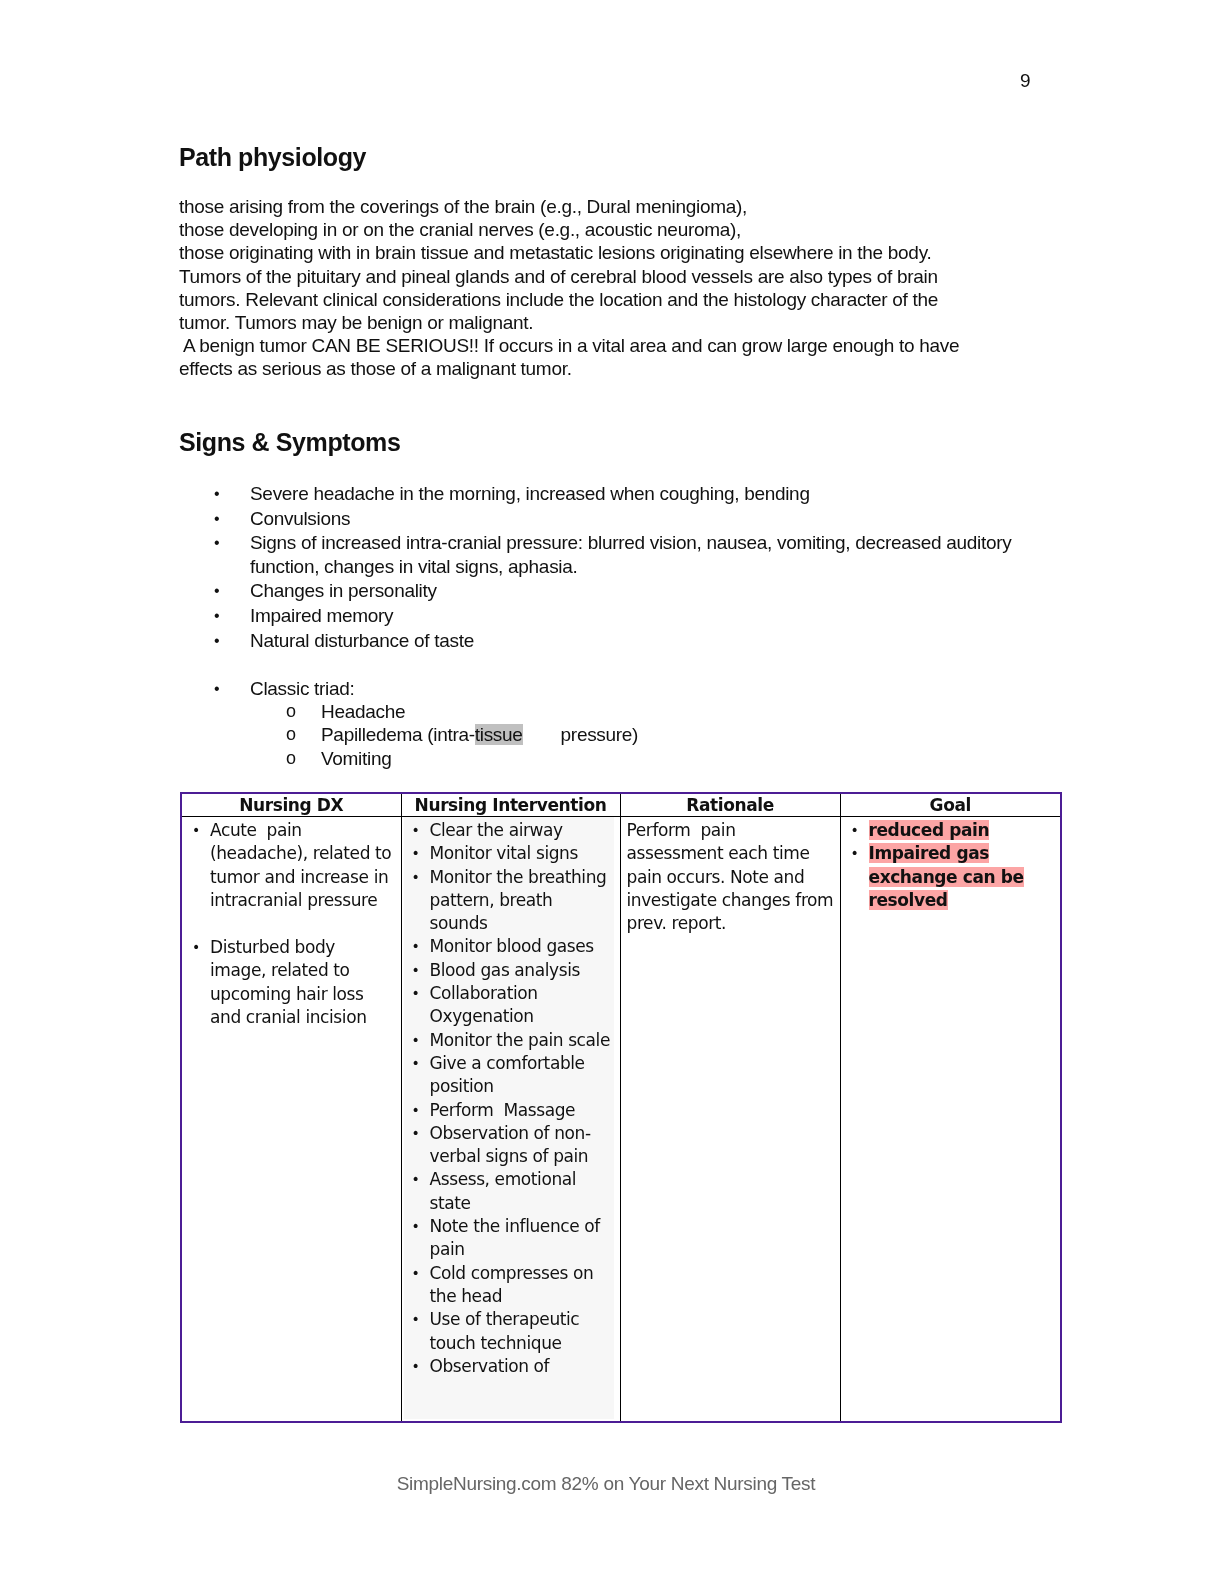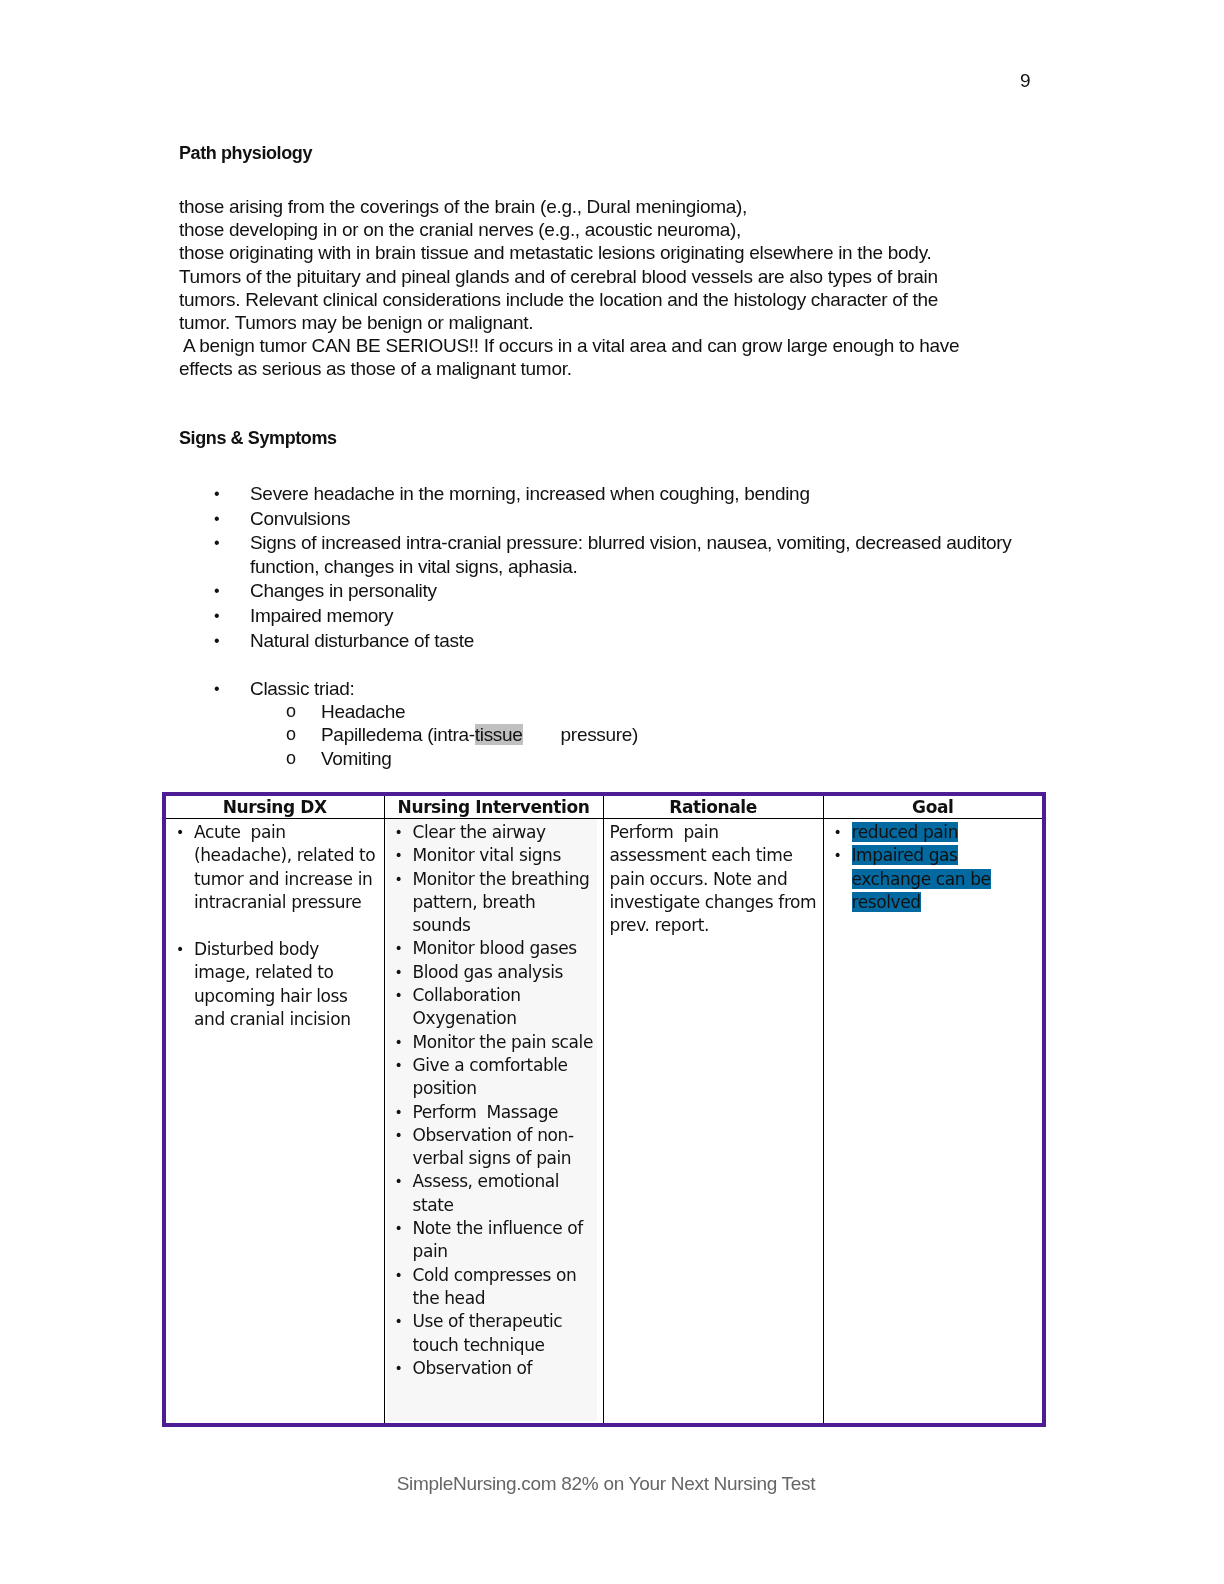--- a/index.html
+++ b/index.html
@@ -2,45 +2,45 @@
 <html><head>
 <meta charset="utf-8">
 <style>
   html, body { margin: 0; padding: 0; background: #ffffff; }
   body { width: 1224px; height: 1584px; position: relative; overflow: hidden;
          font-family: "Liberation Sans", sans-serif; color: #111; }
   .page-number { position: absolute; left: 1020px; top: 70px; font-size: 19px;
                  font-family: "Liberation Sans", sans-serif; }
   .text { font-family: "Liberation Sans Narrow", "Liberation Sans", sans-serif; font-size: 19px;
           letter-spacing: -0.3px; }
-  .heading { position: absolute; left: 179px; font-weight: bold; font-size: 18px;
+  .heading { position: absolute; left: 179px; font-weight: bold; font-size: 25px;
              font-family: "Liberation Sans", sans-serif; letter-spacing: -0.4px; }
   .para { position: absolute; left: 179px; width: 840px; line-height: 23.2px; }
   .para div { white-space: nowrap; }
   .indent { padding-left: 71px; }
   .list { position: absolute; left: 179px; width: 840px; margin: 0; padding: 0; list-style: none; }
   .list li { position: relative; padding-left: 71px; line-height: 23.2px; margin-bottom: 1.5px; }
   .list li .bullet { position: absolute; left: 35px; top: 0; font-size: 16px; }
   .sublist { position: absolute; left: 179px; margin: 0; padding: 0; list-style: none; }
   .sublist li { position: relative; padding-left: 142px; line-height: 23.4px; }
   .sublist li .bullet { position: absolute; left: 107px; top: 0; font-size: 18px; }
   .hl { background: #c0c0c0; }
 
-  table.care { position: absolute; left: 162px; top: 792px; width: 880px; border-collapse: collapse;
-               border: 4px solid #4c1d95; table-layout: fixed; padding-left: 44px; }
+  table.care { position: absolute; left: 180px; top: 792px; width: 880px; border-collapse: collapse;
+               border: 2px solid #4c1d95; table-layout: fixed; padding-left: 44px; }
   table.care th, table.care td { border: 1.5px solid #000; vertical-align: top;
                font-family: "DejaVu Sans", sans-serif; font-size: 17px; letter-spacing: -0.4px; }
   table.care th { font-weight: bold; text-align: center; height: 22px; padding: 0; line-height: 22px; }
   table.care td { height: 602px; padding: 2px 6px 0 6px; line-height: 23.3px; }
   .cell-list { margin: 0; padding: 0; list-style: none; }
   .cell-list li { position: relative; padding-left: 22px; }
   .cell-list li .b { position: absolute; left: 4px; top: 0; font-size: 14px; }
   .gap { height: 24px; }
   td.shade-col .inner { background: #f7f7f7; margin: -2px 0 0 -4px; padding: 2px 0 0 4px; height: 600px; overflow: hidden; }
-  td.goal .cell-list li span.t { background: #0369a1; }
+  td.goal .cell-list li span.t { background: #fca5a5; font-weight: bold; }
 
   .footer { position: absolute; left: 0; width: 1212px; top: 1473px; text-align: center; font-size: 19px;
             color: #666; font-family: "Liberation Sans", sans-serif; letter-spacing: -0.3px; }
 </style>
 </head>
 <body>
 
 <div class="page-number">9</div>
 
 <div class="heading" style="top:143px;">Path physiology</div>

